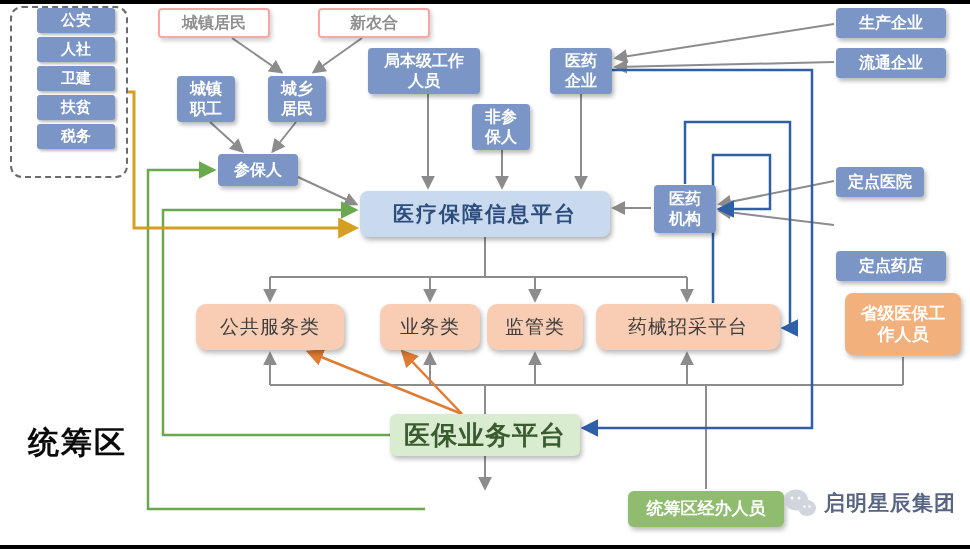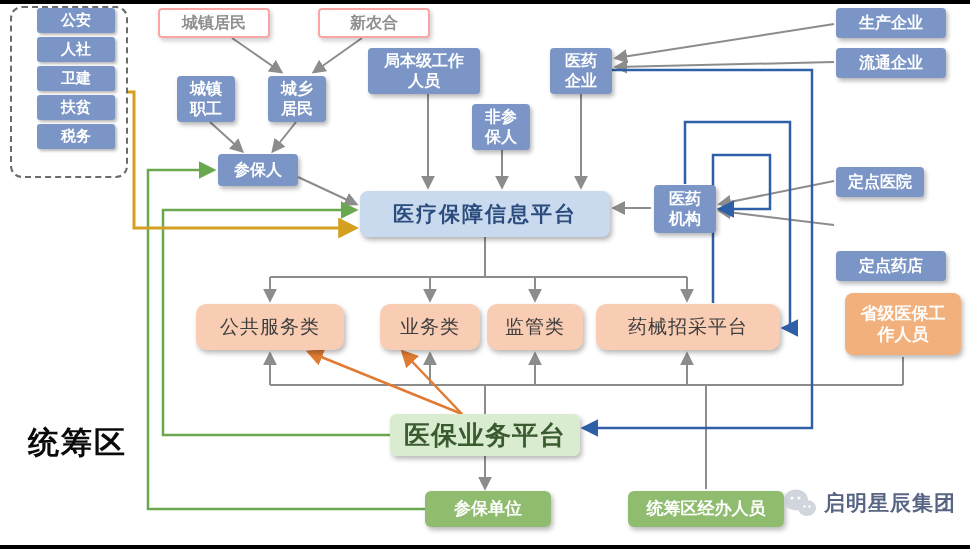--- a/index.html
+++ b/index.html
@@ -170,21 +170,20 @@
   <div class="node blue" style="left:836px;top:167px;width:88px;height:30px;">定点医院</div>
   <div class="node blue" style="left:836px;top:211px;width:110px;height:30px;margin-top:40px;">定点药店</div>
 
   <div class="node salmon" style="left:196px;top:304px;width:148px;height:46px;">公共服务类</div>
   <div class="node salmon" style="left:380px;top:304px;width:100px;height:46px;">业务类</div>
   <div class="node salmon" style="left:487px;top:304px;width:96px;height:46px;">监管类</div>
   <div class="node salmon" style="left:596px;top:304px;width:184px;height:46px;">药械招采平台</div>
   <div class="node orangebox" style="left:845px;top:293px;width:116px;height:62px;padding:0 13px;">省级医保工作人员</div>
 
   <div class="node greenlight" style="left:390px;top:414px;width:190px;height:42px;">医保业务平台</div>
-  <div class="node green" style="left:425px;top:491px;width:126px;height:36px;">参保单位</div>
   <div class="node green" style="left:628px;top:491px;width:156px;height:36px;">统筹区经办人员</div>
 
   <div class="region-label">统筹区</div>
 
   <div class="watermark">
     <svg width="36" height="32" viewBox="0 0 36 32">
       <ellipse cx="14" cy="13" rx="12" ry="10.5" fill="#c9ced8"></ellipse>
       <ellipse cx="25" cy="21" rx="9" ry="8" fill="#c9ced8"></ellipse>
       <circle cx="10" cy="11" r="1.5" fill="#fff"></circle>
       <circle cx="17" cy="11" r="1.5" fill="#fff"></circle>

